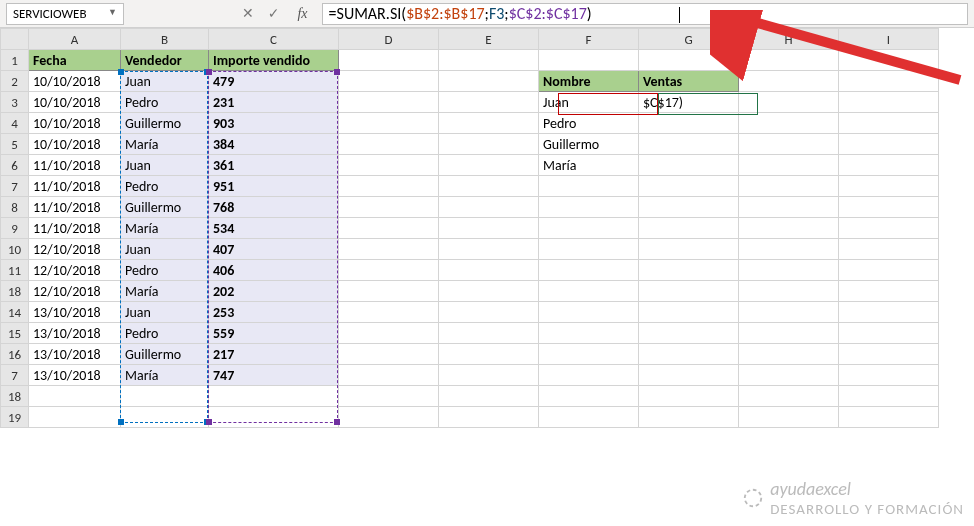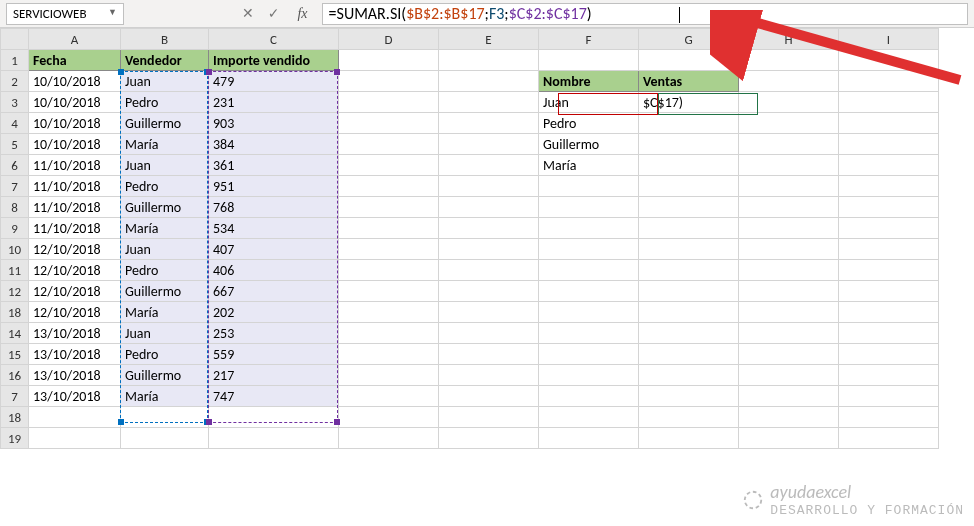--- a/index.html
+++ b/index.html
@@ -127,20 +127,21 @@
     font-weight: bold;
     border: 1px solid #888 !important;
   }
   .hdr-green.center { text-align: left; }
   .sel-b {
     background: #e8e8f5 !important;
   }
   .sel-c {
     background: #e8e8f5 !important;
     text-align: right;
+    font-weight: bold;
   }
   
   .rng {
     position: absolute;
     pointer-events: none;
     z-index: 30;
   }
   .rng.blue  { border: 1.5px dashed #0070c0; }
   .rng.purple{ border: 1.5px dashed #7030a0; }
   .rng.red   { border: 1.5px solid  #c00000; }
@@ -156,21 +157,21 @@
     right: 10px;
     bottom: 8px;
     color: #bbb;
     font-size: 18px;
     font-style: italic;
     display: flex;
     align-items: center;
     gap: 6px;
     pointer-events: none;
   }
-  .watermark small { display:block; font-size:13px; font-style:normal; letter-spacing:1px;font-family:Liberation Mono, monospace; }
+  .watermark small { display:block; font-size:15px; font-style:normal; letter-spacing:1px; }
   .g3cell { background:#fff;margin-left:28px; }
 </style>
 </head>
 <body>
 
 <div class="toolbar">
   <div class="namebox">
     <span>SERVICIOWEB</span>
     <span class="dd">▼</span>
   </div>
@@ -342,32 +343,20 @@
           <td class="sel-b">Pedro</td>
           <td class="sel-c">406</td>
           <td class=""></td>
           <td class=""></td>
           <td class=""></td>
           <td class=""></td>
           <td class=""></td>
           <td class=""></td>
         </tr>
         <tr>
-          <th class="rowh">12</th>
-          <td class="">12/10/2018</td>
-          <td class="sel-b">Guillermo</td>
-          <td class="sel-c">667</td>
-          <td class=""></td>
-          <td class=""></td>
-          <td class=""></td>
-          <td class=""></td>
-          <td class=""></td>
-          <td class=""></td>
-        </tr>
-        <tr>
           <th class="rowh">18</th>
           <td class="">12/10/2018</td>
           <td class="sel-b">María</td>
           <td class="sel-c">202</td>
           <td class=""></td>
           <td class=""></td>
           <td class=""></td>
           <td class=""></td>
           <td class=""></td>
           <td class=""></td>

